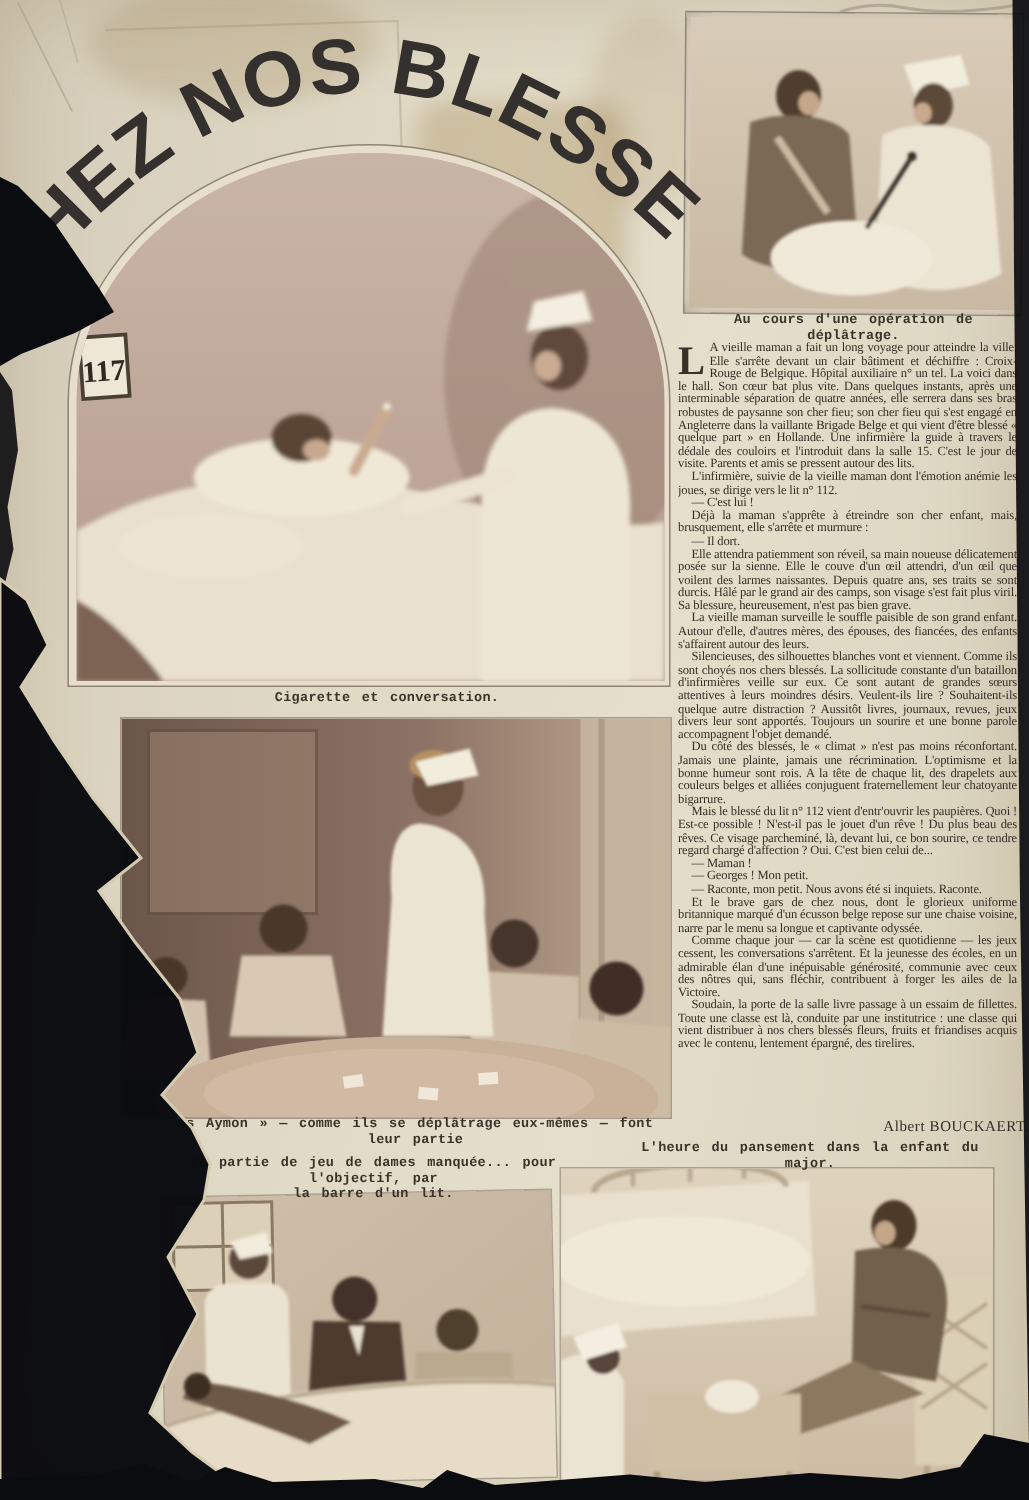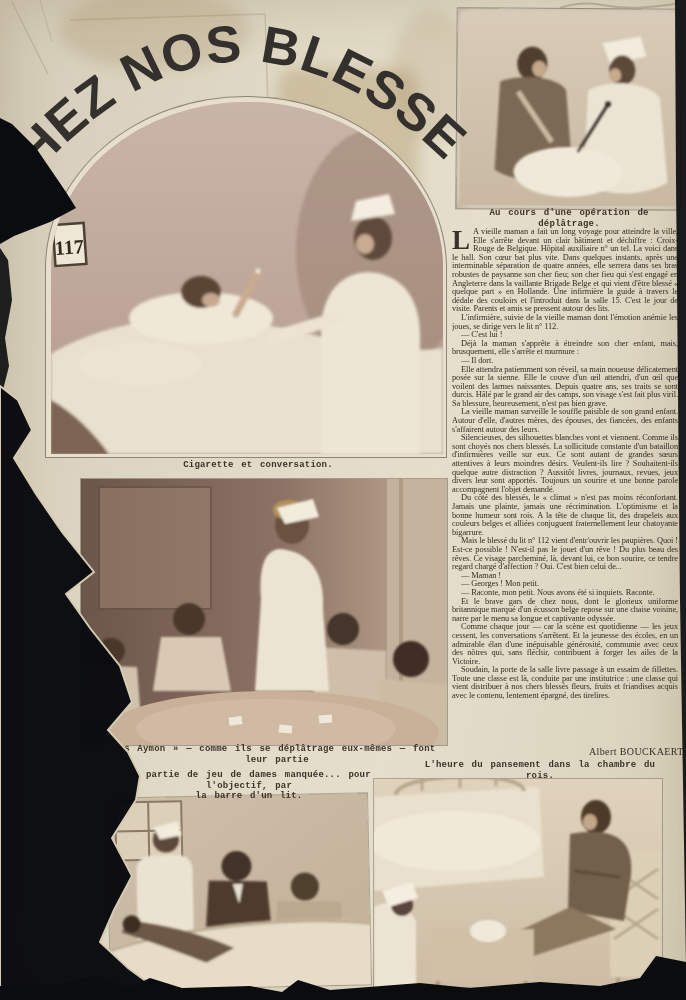--- a/index.html
+++ b/index.html
@@ -175,21 +175,21 @@
     </svg>
   </div>
 
   <div id="cap-terrace" class="abs cap">
     <span class="capline">ls Aymon » — comme ils se déplâtrage eux-mêmes — font leur partie</span>
   </div>
   <div id="cap-checkers" class="abs cap">
     <span class="capline">te partie de jeu de dames manquée... pour l'objectif, par</span>
     <span class="capline">la barre d'un lit.</span>
   </div>
-  <div id="cap-major" class="abs cap">L'heure du pansement dans la chambre du rois.</div>
+  <div id="cap-major" class="abs cap">L'heure du pansement dans la enfant du major.</div>
 
   <div id="photo-visit" class="abs photo">
     <svg width="262" height="193" viewBox="0 0 262 193">
       <defs>
           <filter id="f3">
             <feGaussianBlur stdDeviation="1.1"></feGaussianBlur>
           </filter>
         <linearGradient id="g3" x1="0" y1="0" x2="1" y2="1">
           <stop offset="0" stop-color="#cfbfa9"></stop>
             <stop offset="1" stop-color="#c2b098"></stop>

